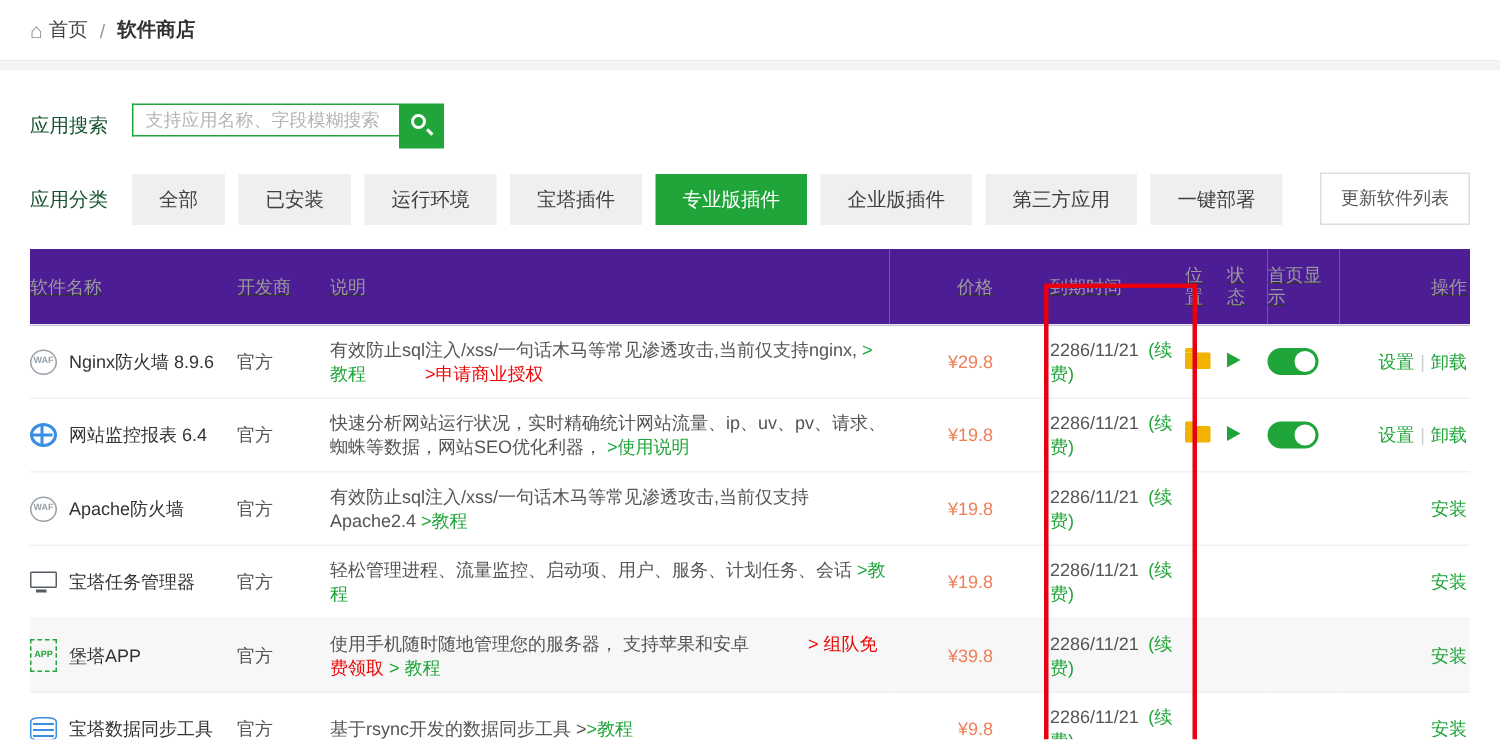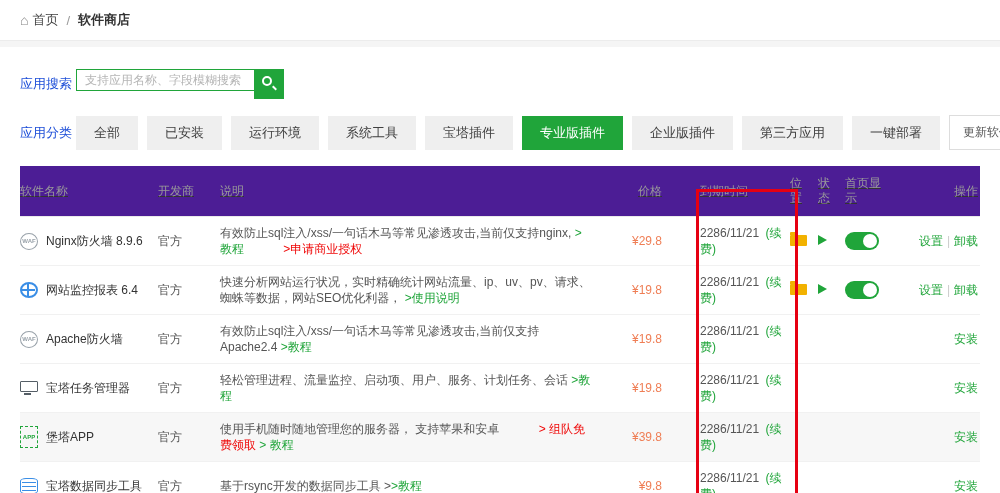--- a/index.html
+++ b/index.html
@@ -11,21 +11,21 @@
   .topbar { height:41px; display:flex; align-items:center; padding:0 20px; background:#fff; border-bottom:1px solid #ececec; }
   .crumb-home { display:flex; align-items:center; gap:4px; color:#444; font-size:13px; text-decoration:none; cursor:pointer; }
   .home-ic { font-size:14px; color:#888; line-height:1; }
   .crumb-sep { margin:0 8px; color:#999; font-size:13px; }
   .crumb-cur { font-size:13px; font-weight:bold; color:#333; }
   .band { height:6px; background:#f5f5f5; }
 
   
   .content { padding:0 20px; }
   .search-row { display:flex; align-items:center; margin-top:22px; }
-  .row-label { width:52px; font-size:13px; color:#1d4ed8; margin-right:4px; white-space:nowrap; }
+  .row-label { width:52px; font-size:13px; color:#14532d; margin-right:16px; white-space:nowrap; }
   .search-box { display:flex; }
   .search-input { width:178px; height:22px; border:1px solid #20a53a; border-right:none; outline:none; padding:0 8px; font-size:12px; color:#333; }
   .search-input::placeholder { color:#b5b5b5; }
   .search-btn { width:30px; height:30px; background:#20a53a; border:none; cursor:pointer; position:relative; }
   .mag { position:absolute; left:8px; top:7px; width:10px; height:10px; border:2px solid #fff; border-radius:50%; }
   .mag::after { content:""; position:absolute; left:8px; top:9px; width:5px; height:2px; background:#fff; transform:rotate(45deg); }
 
   .cat-row { display:flex; align-items:center; margin-top:16px; }
   .cat-tabs { display:flex; flex-wrap:nowrap; }
   .cat-btn { background:#efefef; border:none; color:#404040; font-size:13px; padding:8px 18px; margin-right:9px; cursor:pointer; white-space:nowrap; font-family:inherit; }
@@ -102,21 +102,20 @@
         </button>
       </div>
     </div>
 
     <div class="cat-row">
       <span class="row-label">应用分类</span>
       <div class="cat-tabs">
           <button class="cat-btn">全部</button>
           <button class="cat-btn">已安装</button>
           <button class="cat-btn">运行环境</button>
-          <button class="cat-btn">系统工具</button>
           <button class="cat-btn">宝塔插件</button>
           <button class="cat-btn active">专业版插件</button>
           <button class="cat-btn">企业版插件</button>
           <button class="cat-btn">第三方应用</button>
           <button class="cat-btn">一键部署</button>
         </div>
       <button class="update-btn">更新软件列表</button>
     </div>
 
     <table>

